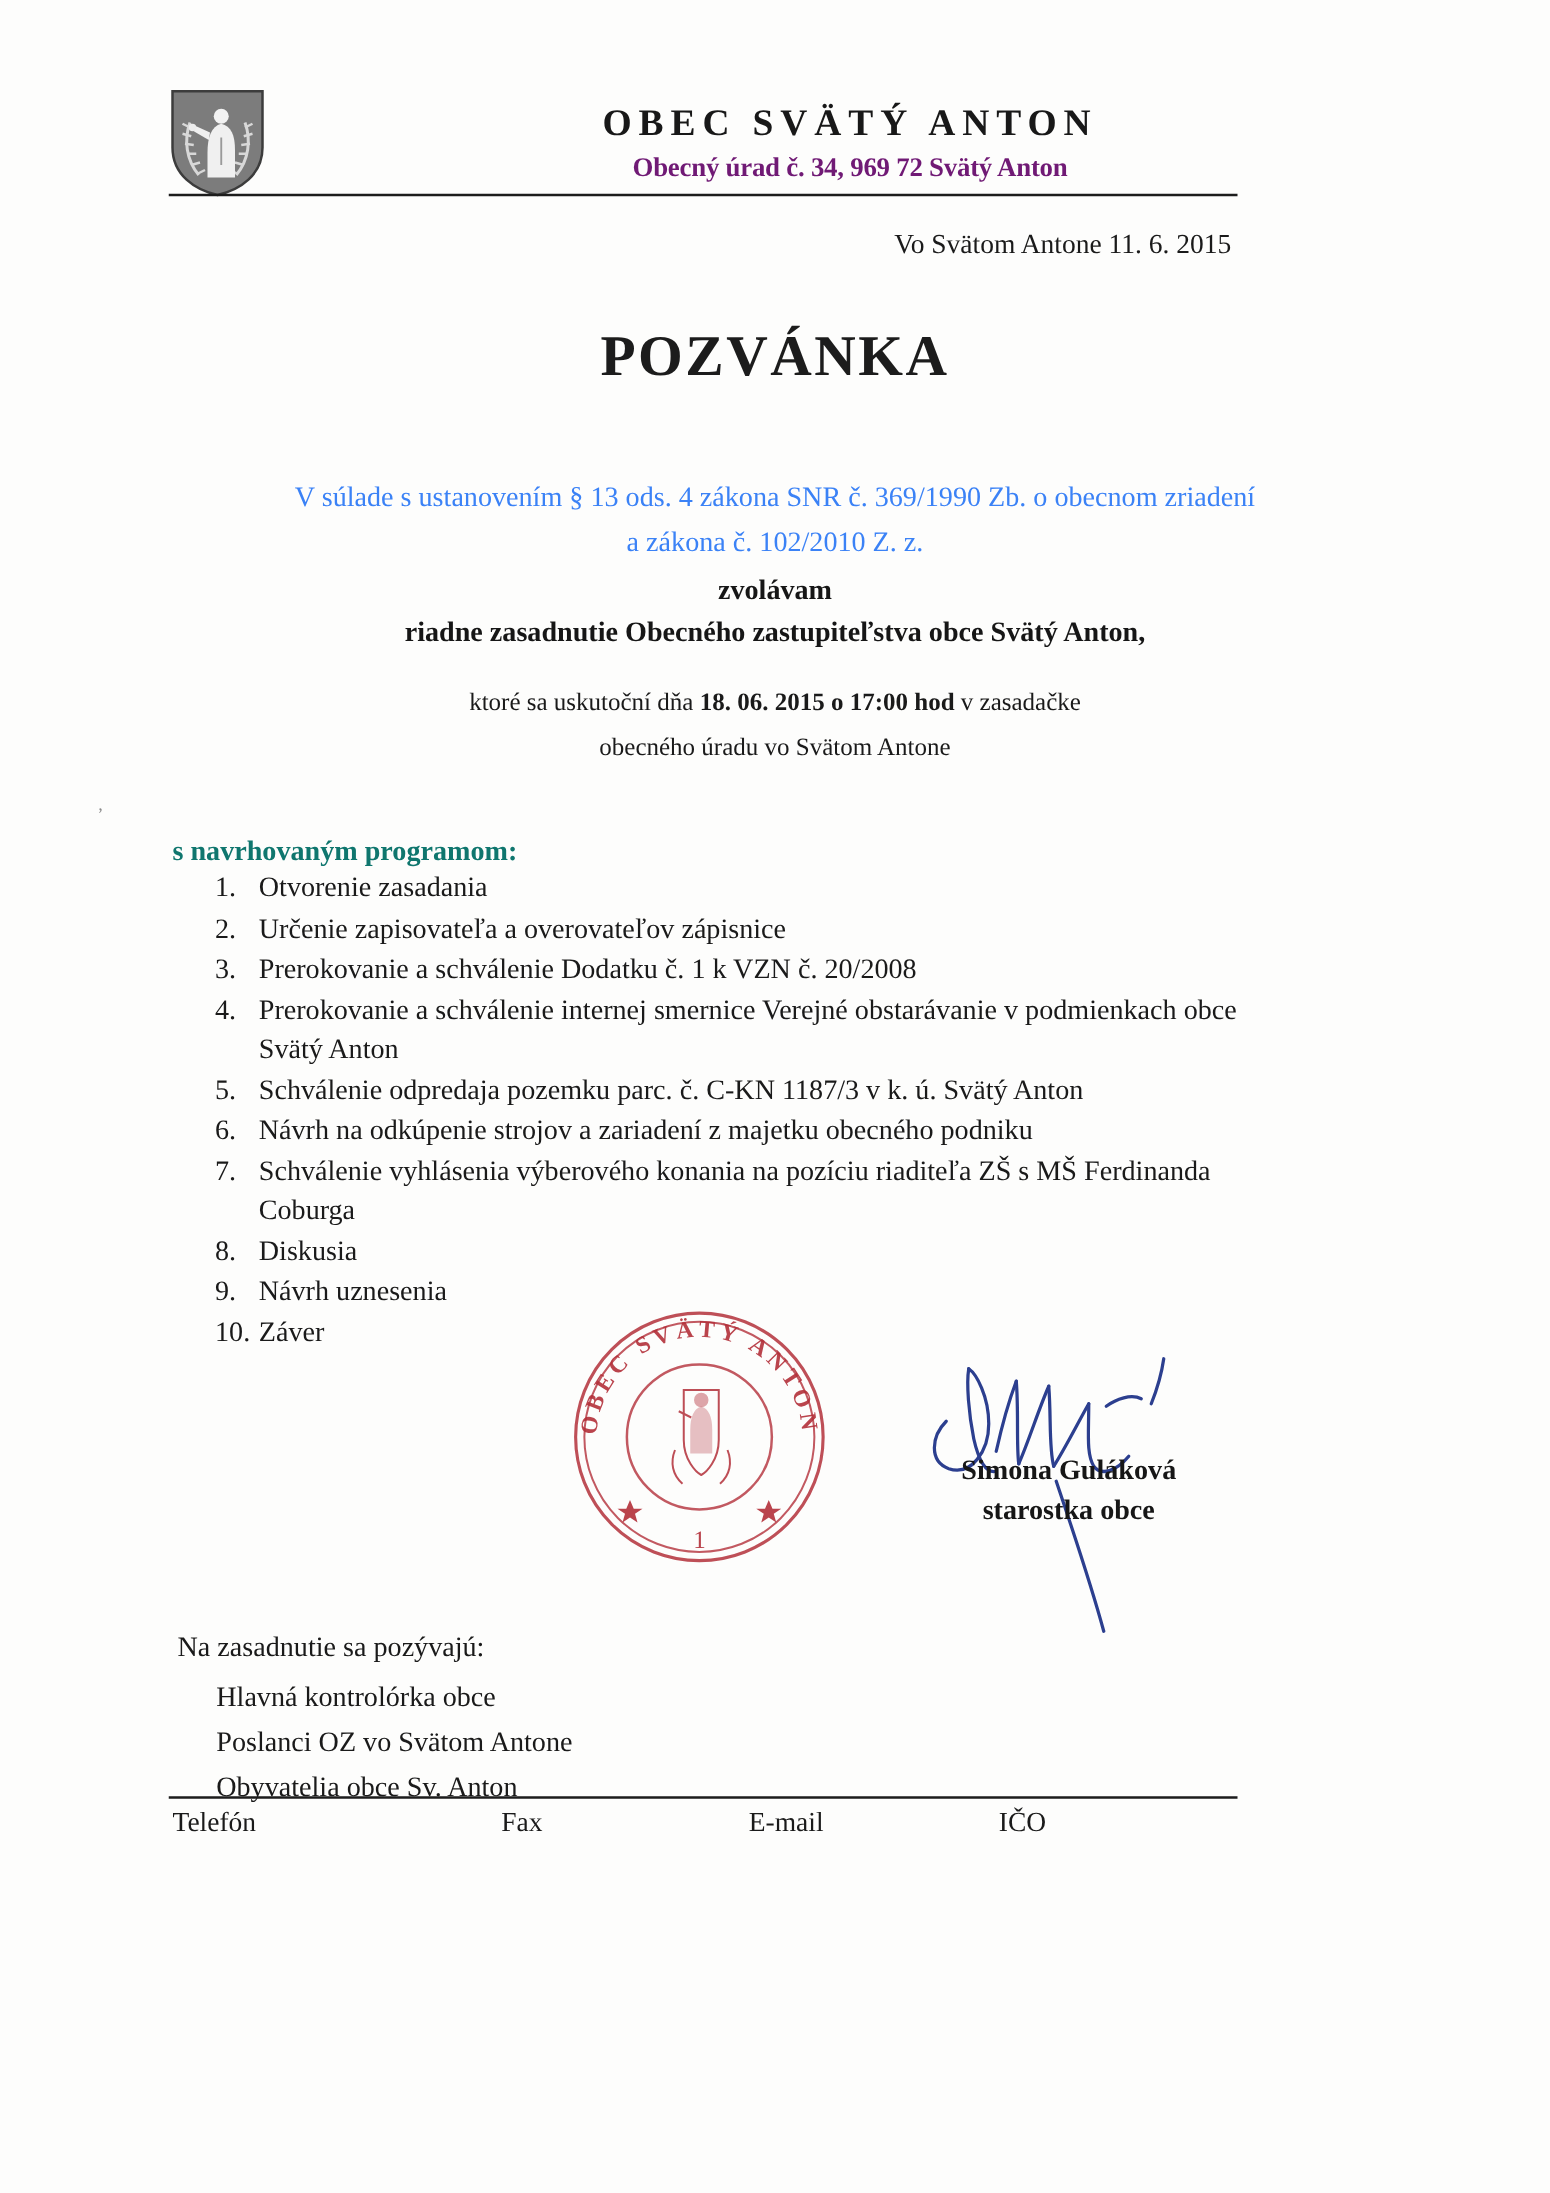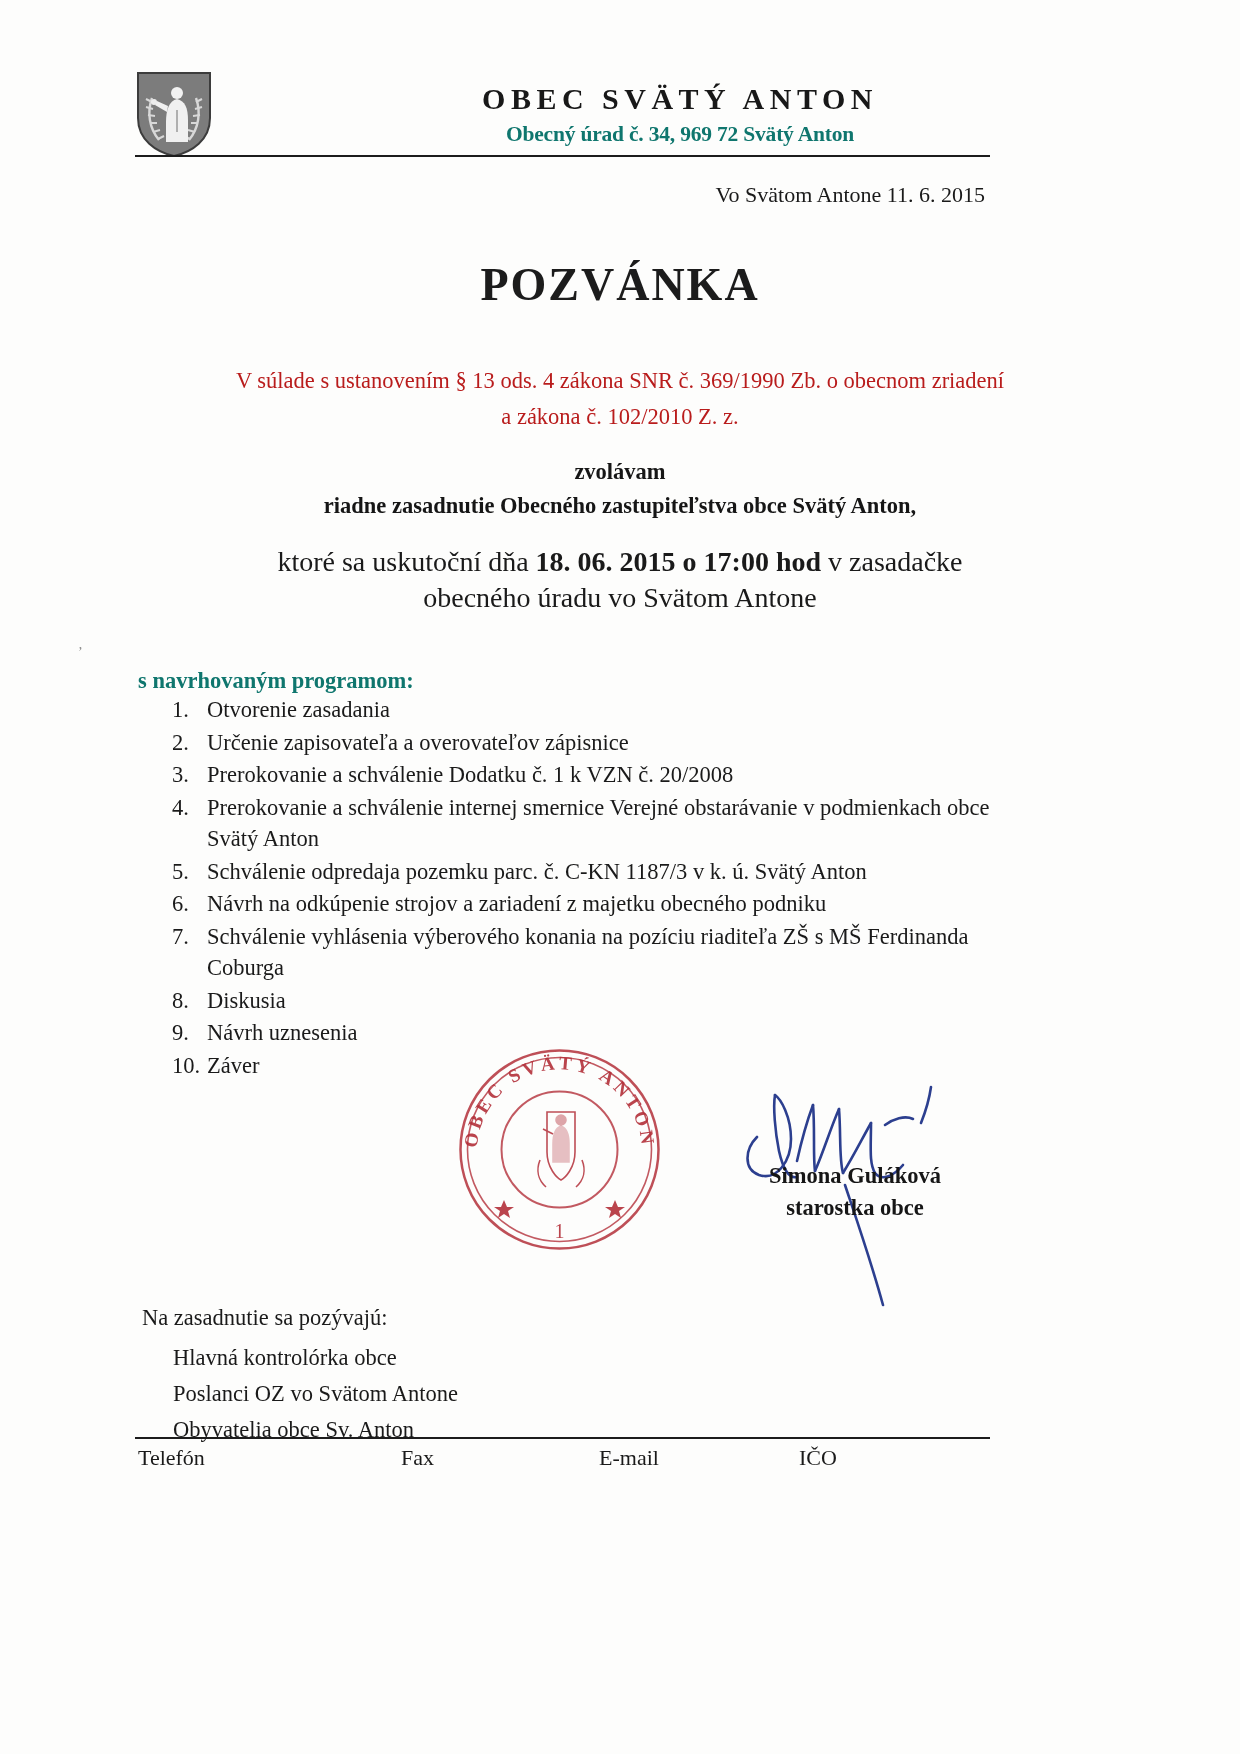--- a/index.html
+++ b/index.html
@@ -47,21 +47,21 @@
     font-size: 30px;
     font-weight: bold;
     letter-spacing: 5.5px;
     color: #181818;
     white-space: nowrap;
   }
   .org-addr {
     font-size: 21.5px;
     font-weight: bold;
     margin-top: 6px;
-    color: #0f766e;
+    color: #701a75;
     letter-spacing: -0.2px;
   }
   .header-rule {
     position: absolute;
     left: 135px;
     top: 155px;
     width: 855px;
     height: 0;
     border-top: 2px solid #1c1c1c;
   }
@@ -86,47 +86,47 @@
     font-size: 46px;
     font-weight: bold;
     letter-spacing: 2px;
     color: #1c1c1c;
   }
 
   
   .intro {
     position: absolute;
     left: 150px;
-    top: 363px;
+    top: 380px;
     width: 940px;
     text-align: center;
     font-size: 22.5px;
     line-height: 36px;
-    color: #b91c1c;
+    color: #3b82f6;
   }
 
   .call-block {
     position: absolute;
     left: 150px;
     top: 455px;
     width: 940px;
     text-align: center;
     font-size: 22.5px;
     font-weight: bold;
     line-height: 34px;
     color: #161616;
   }
 
   .when-block {
     position: absolute;
     left: 150px;
     top: 544px;
     width: 940px;
     text-align: center;
-    font-size: 28px;
+    font-size: 20px;
     line-height: 36px;
     color: #1a1a1a;
   }
   .when-block b { font-weight: bold; }
 
   .program-head {
     position: absolute;
     left: 138px;
     top: 668px;
     font-size: 22.5px;

